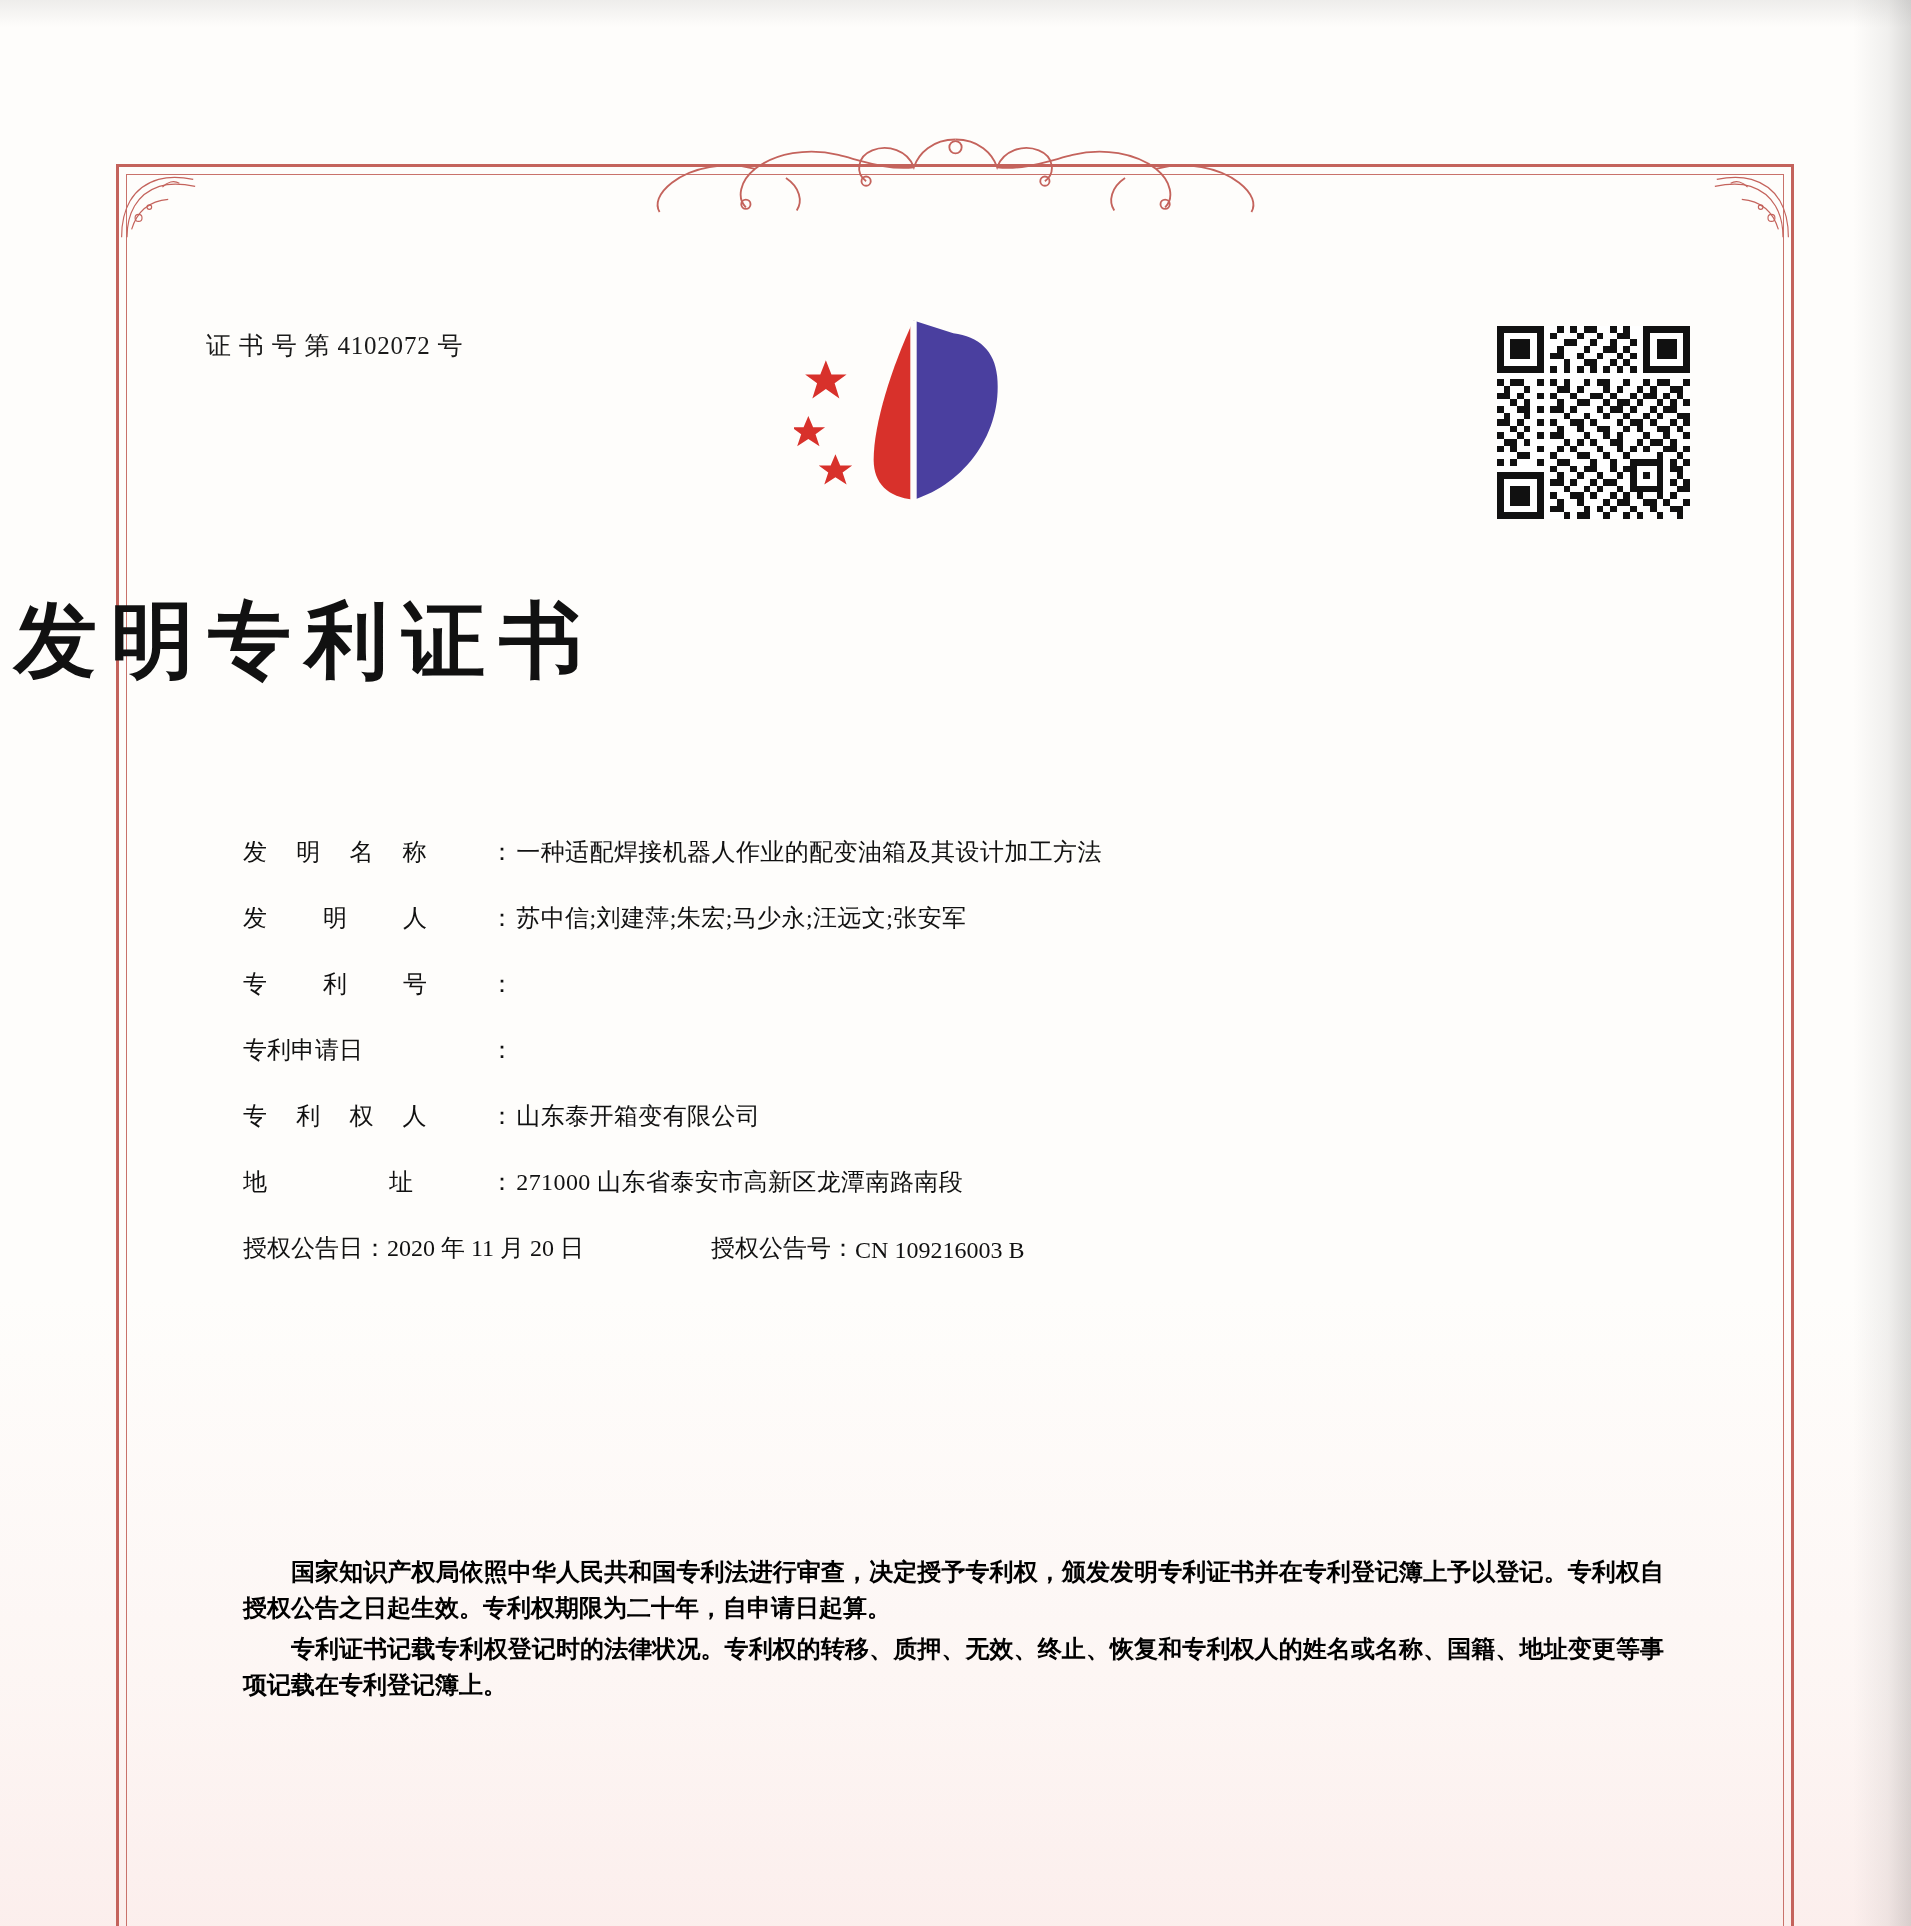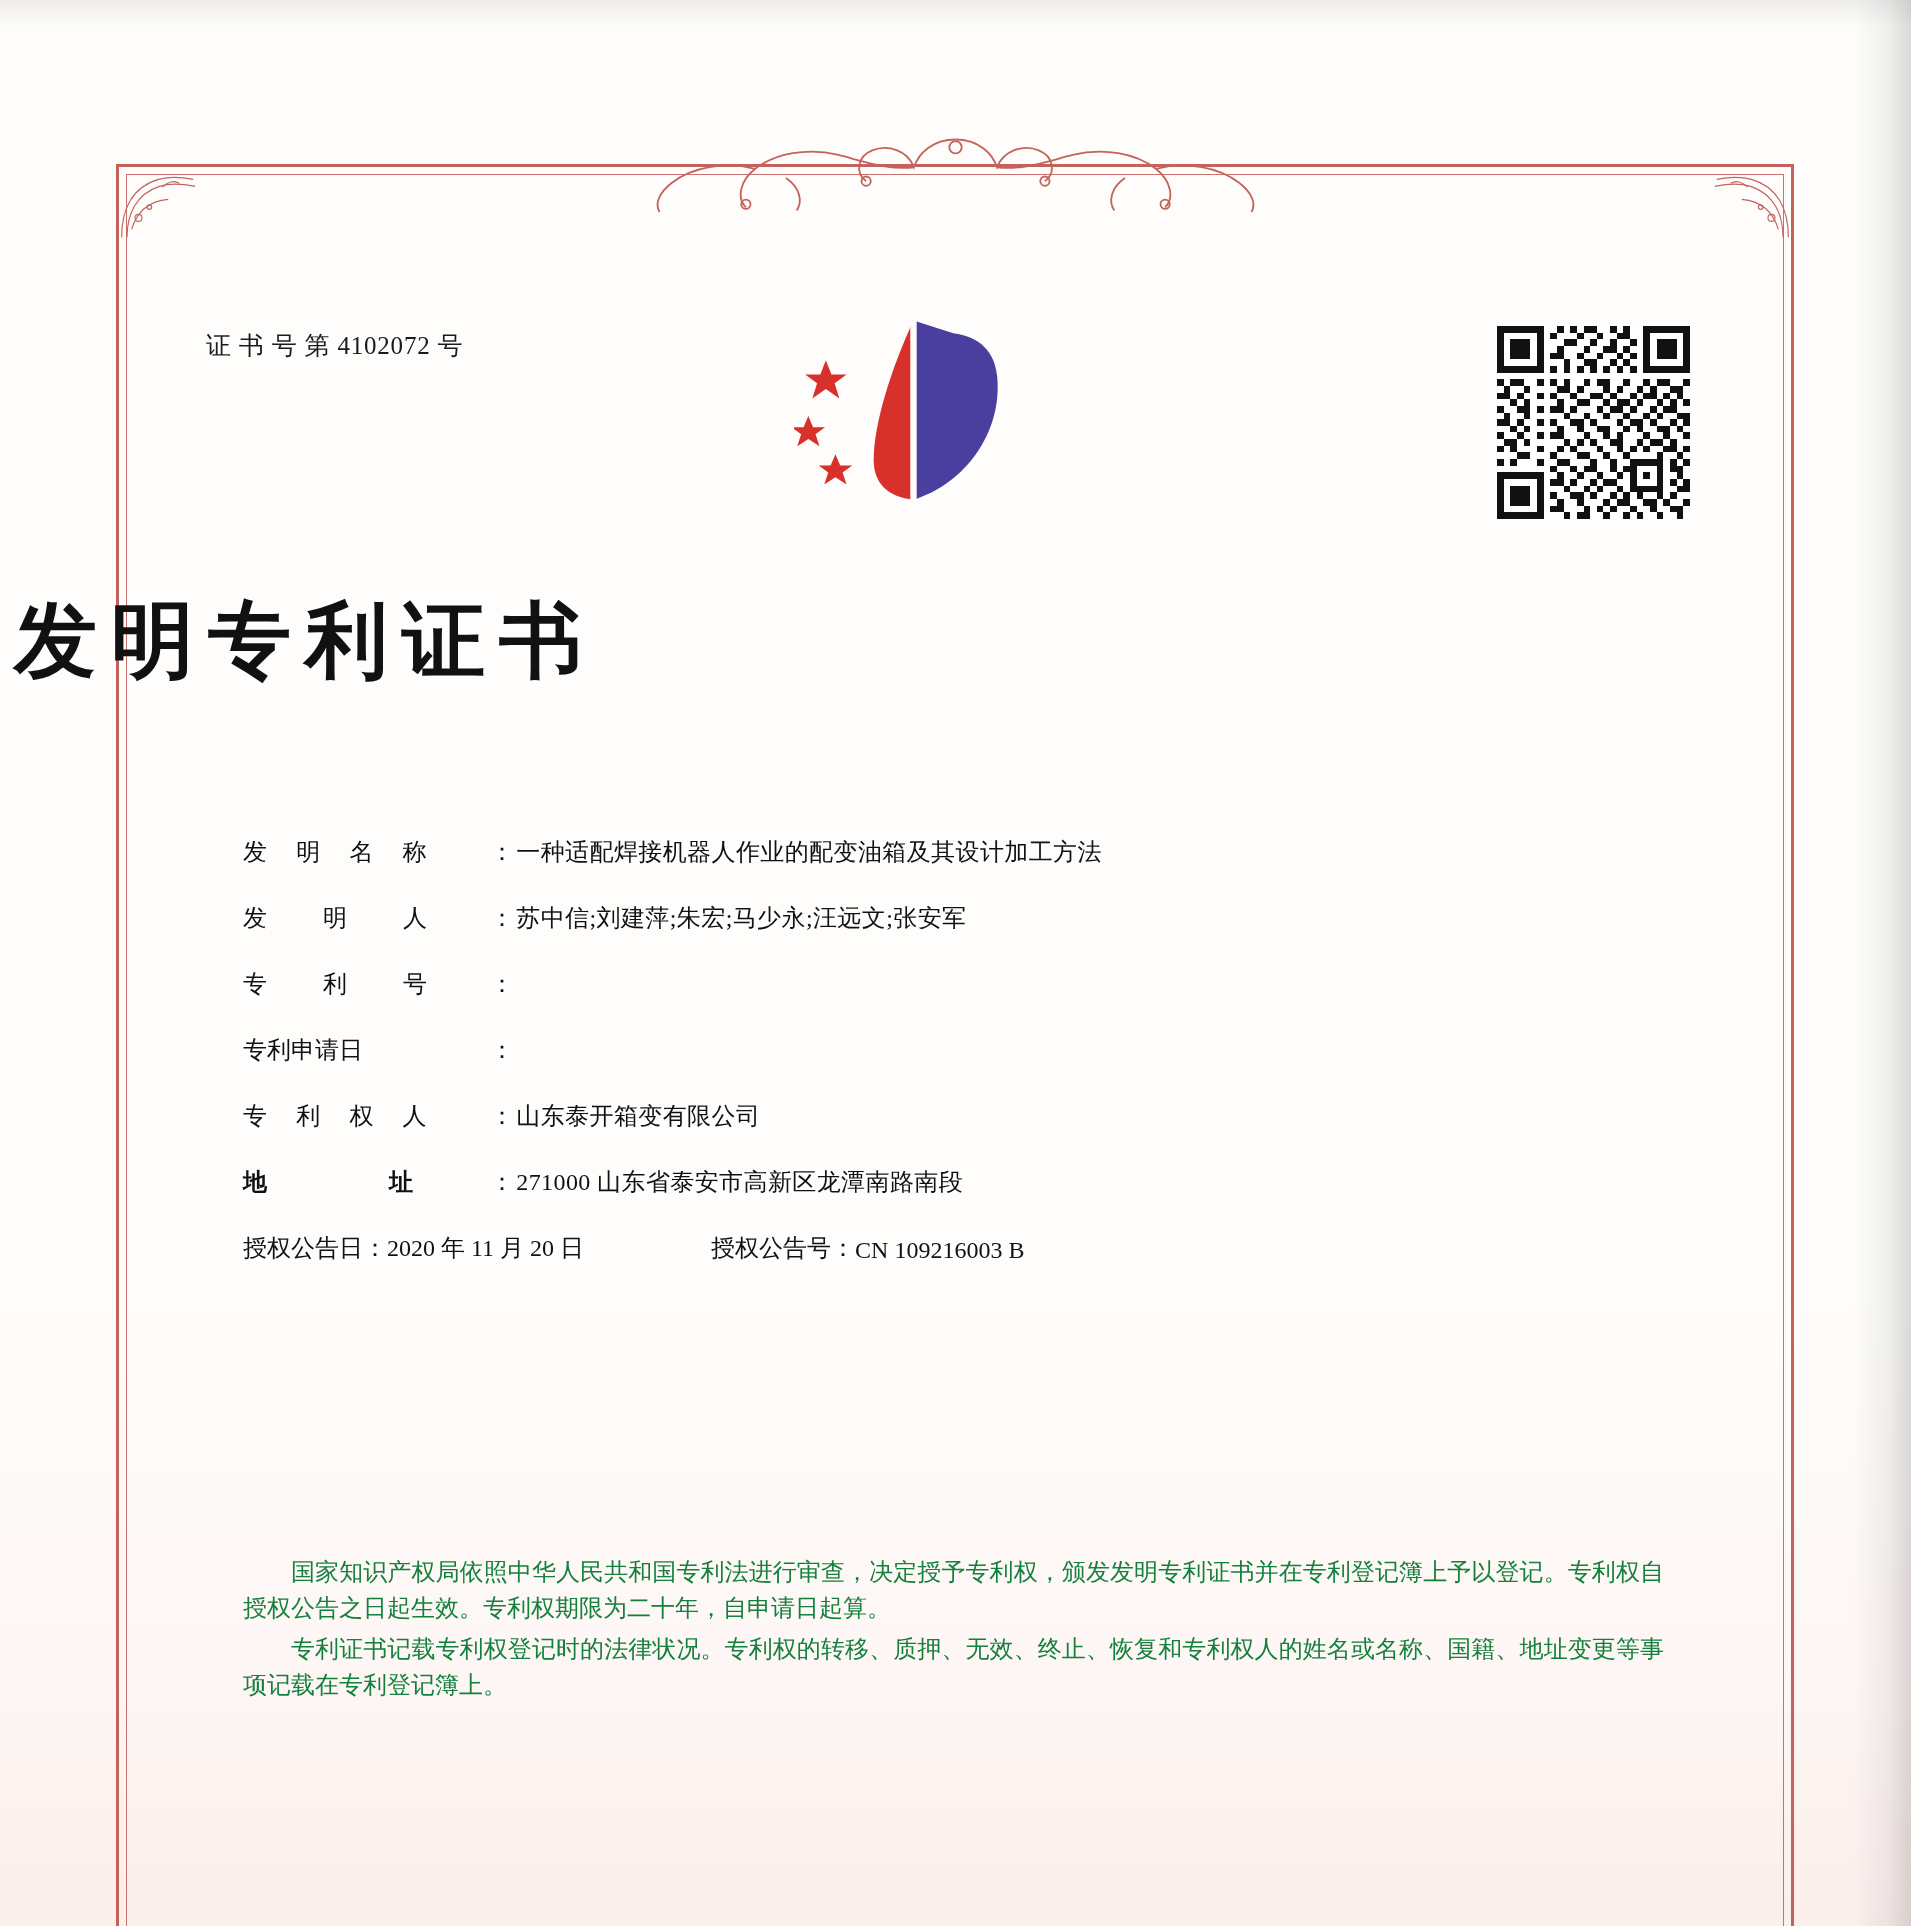--- a/index.html
+++ b/index.html
@@ -146,21 +146,21 @@
     margin-bottom: 34px;
     white-space: nowrap;
   }
   .field-label {
     flex: 0 0 auto;
     width: 247px;
     display: inline-block;
   }
   .lbl-spread-4 { letter-spacing: 11.6px; }
   .lbl-spread-3 { letter-spacing: 25px; }
-  .lbl-spread-2 { letter-spacing: 58px; font-weight: bold; }
+  .lbl-spread-2 { letter-spacing: 58px; }
   .field-colon {
     flex: 0 0 auto;
     margin-right: 2.3px;
   }
   .field-value {
     flex: 1 1 auto;
     letter-spacing: 0.4px;
   }
   .field-value.mono-ish { letter-spacing: 1.2px; }
 
@@ -168,22 +168,23 @@
   .row-split .seg2 { margin-left: 127px; display: flex; align-items: flex-end;}
 
   
   .paragraphs {
     position: absolute;
     left: 243px;
     top: 1554px;
     width: 1421px;
     font-size: 24px;
     line-height: 1.52;
-    color: #15803d;
+    color: #000000;
     text-align: justify;
+    font-weight: bold;
   }
   .paragraphs p {
     margin: 0 0 3.9px 0;
     text-indent: 48px;
   }
 </style>
 </head>
 <body>
 
 <div class="page">

